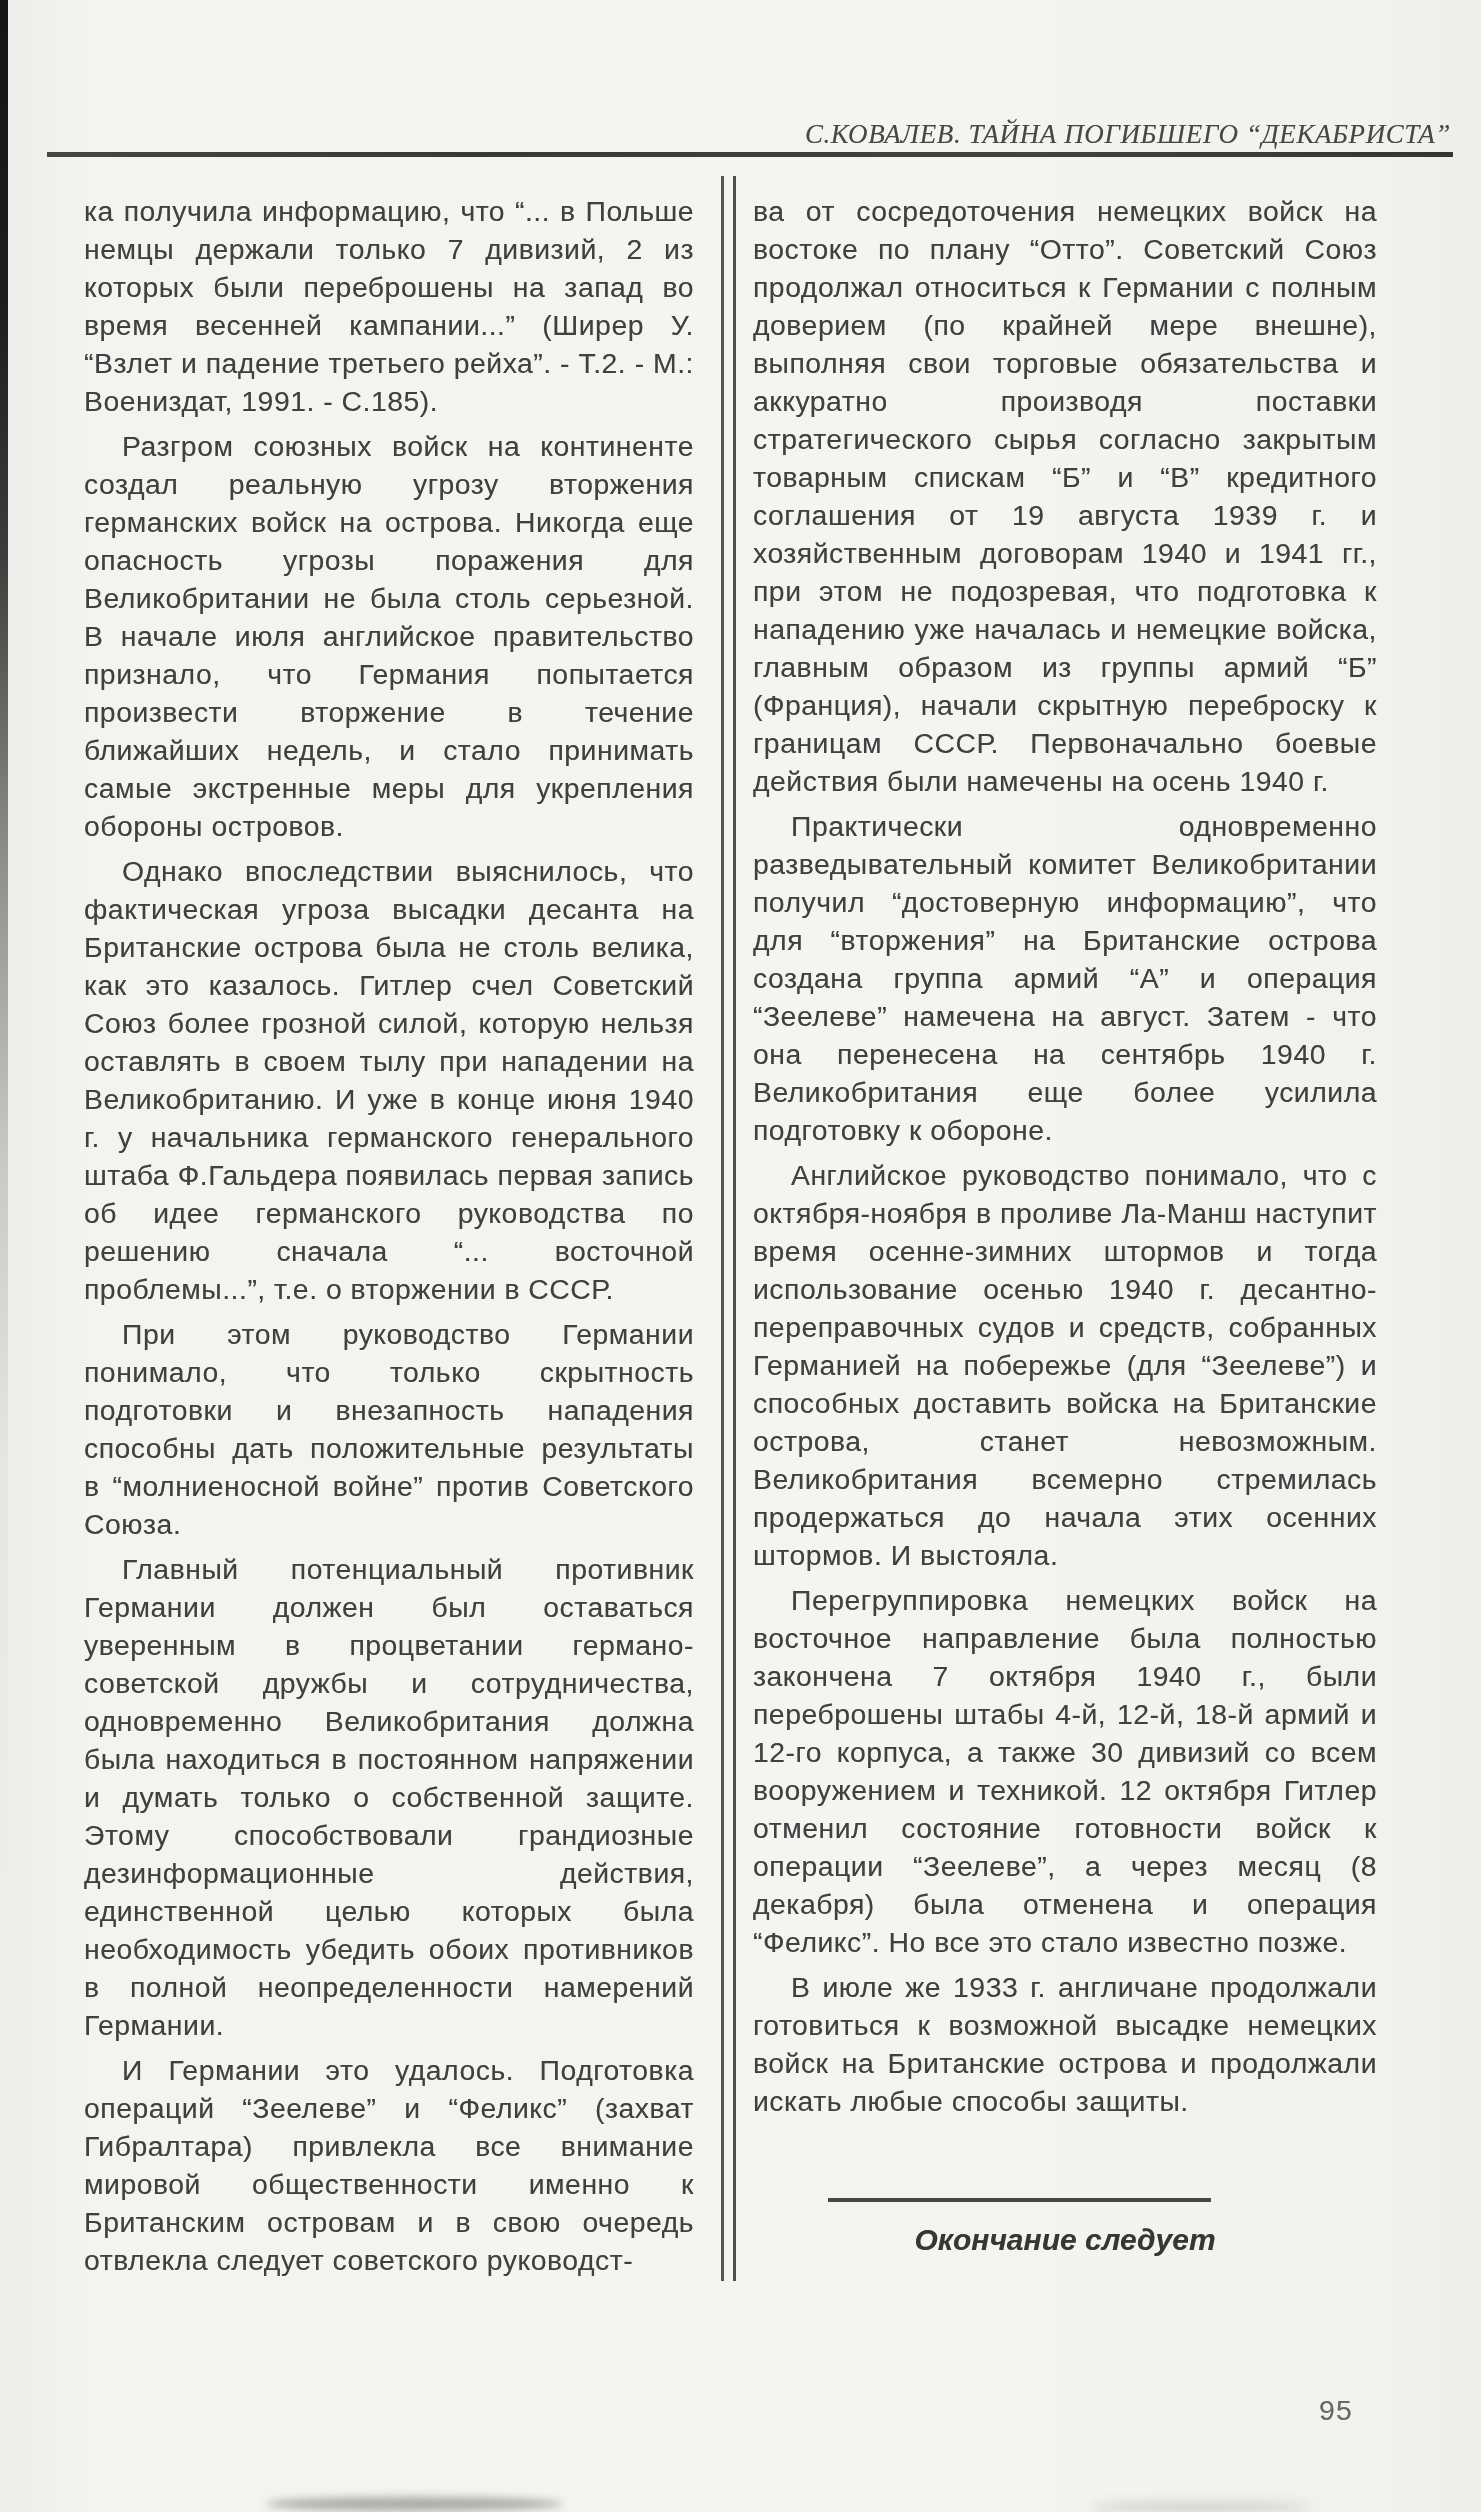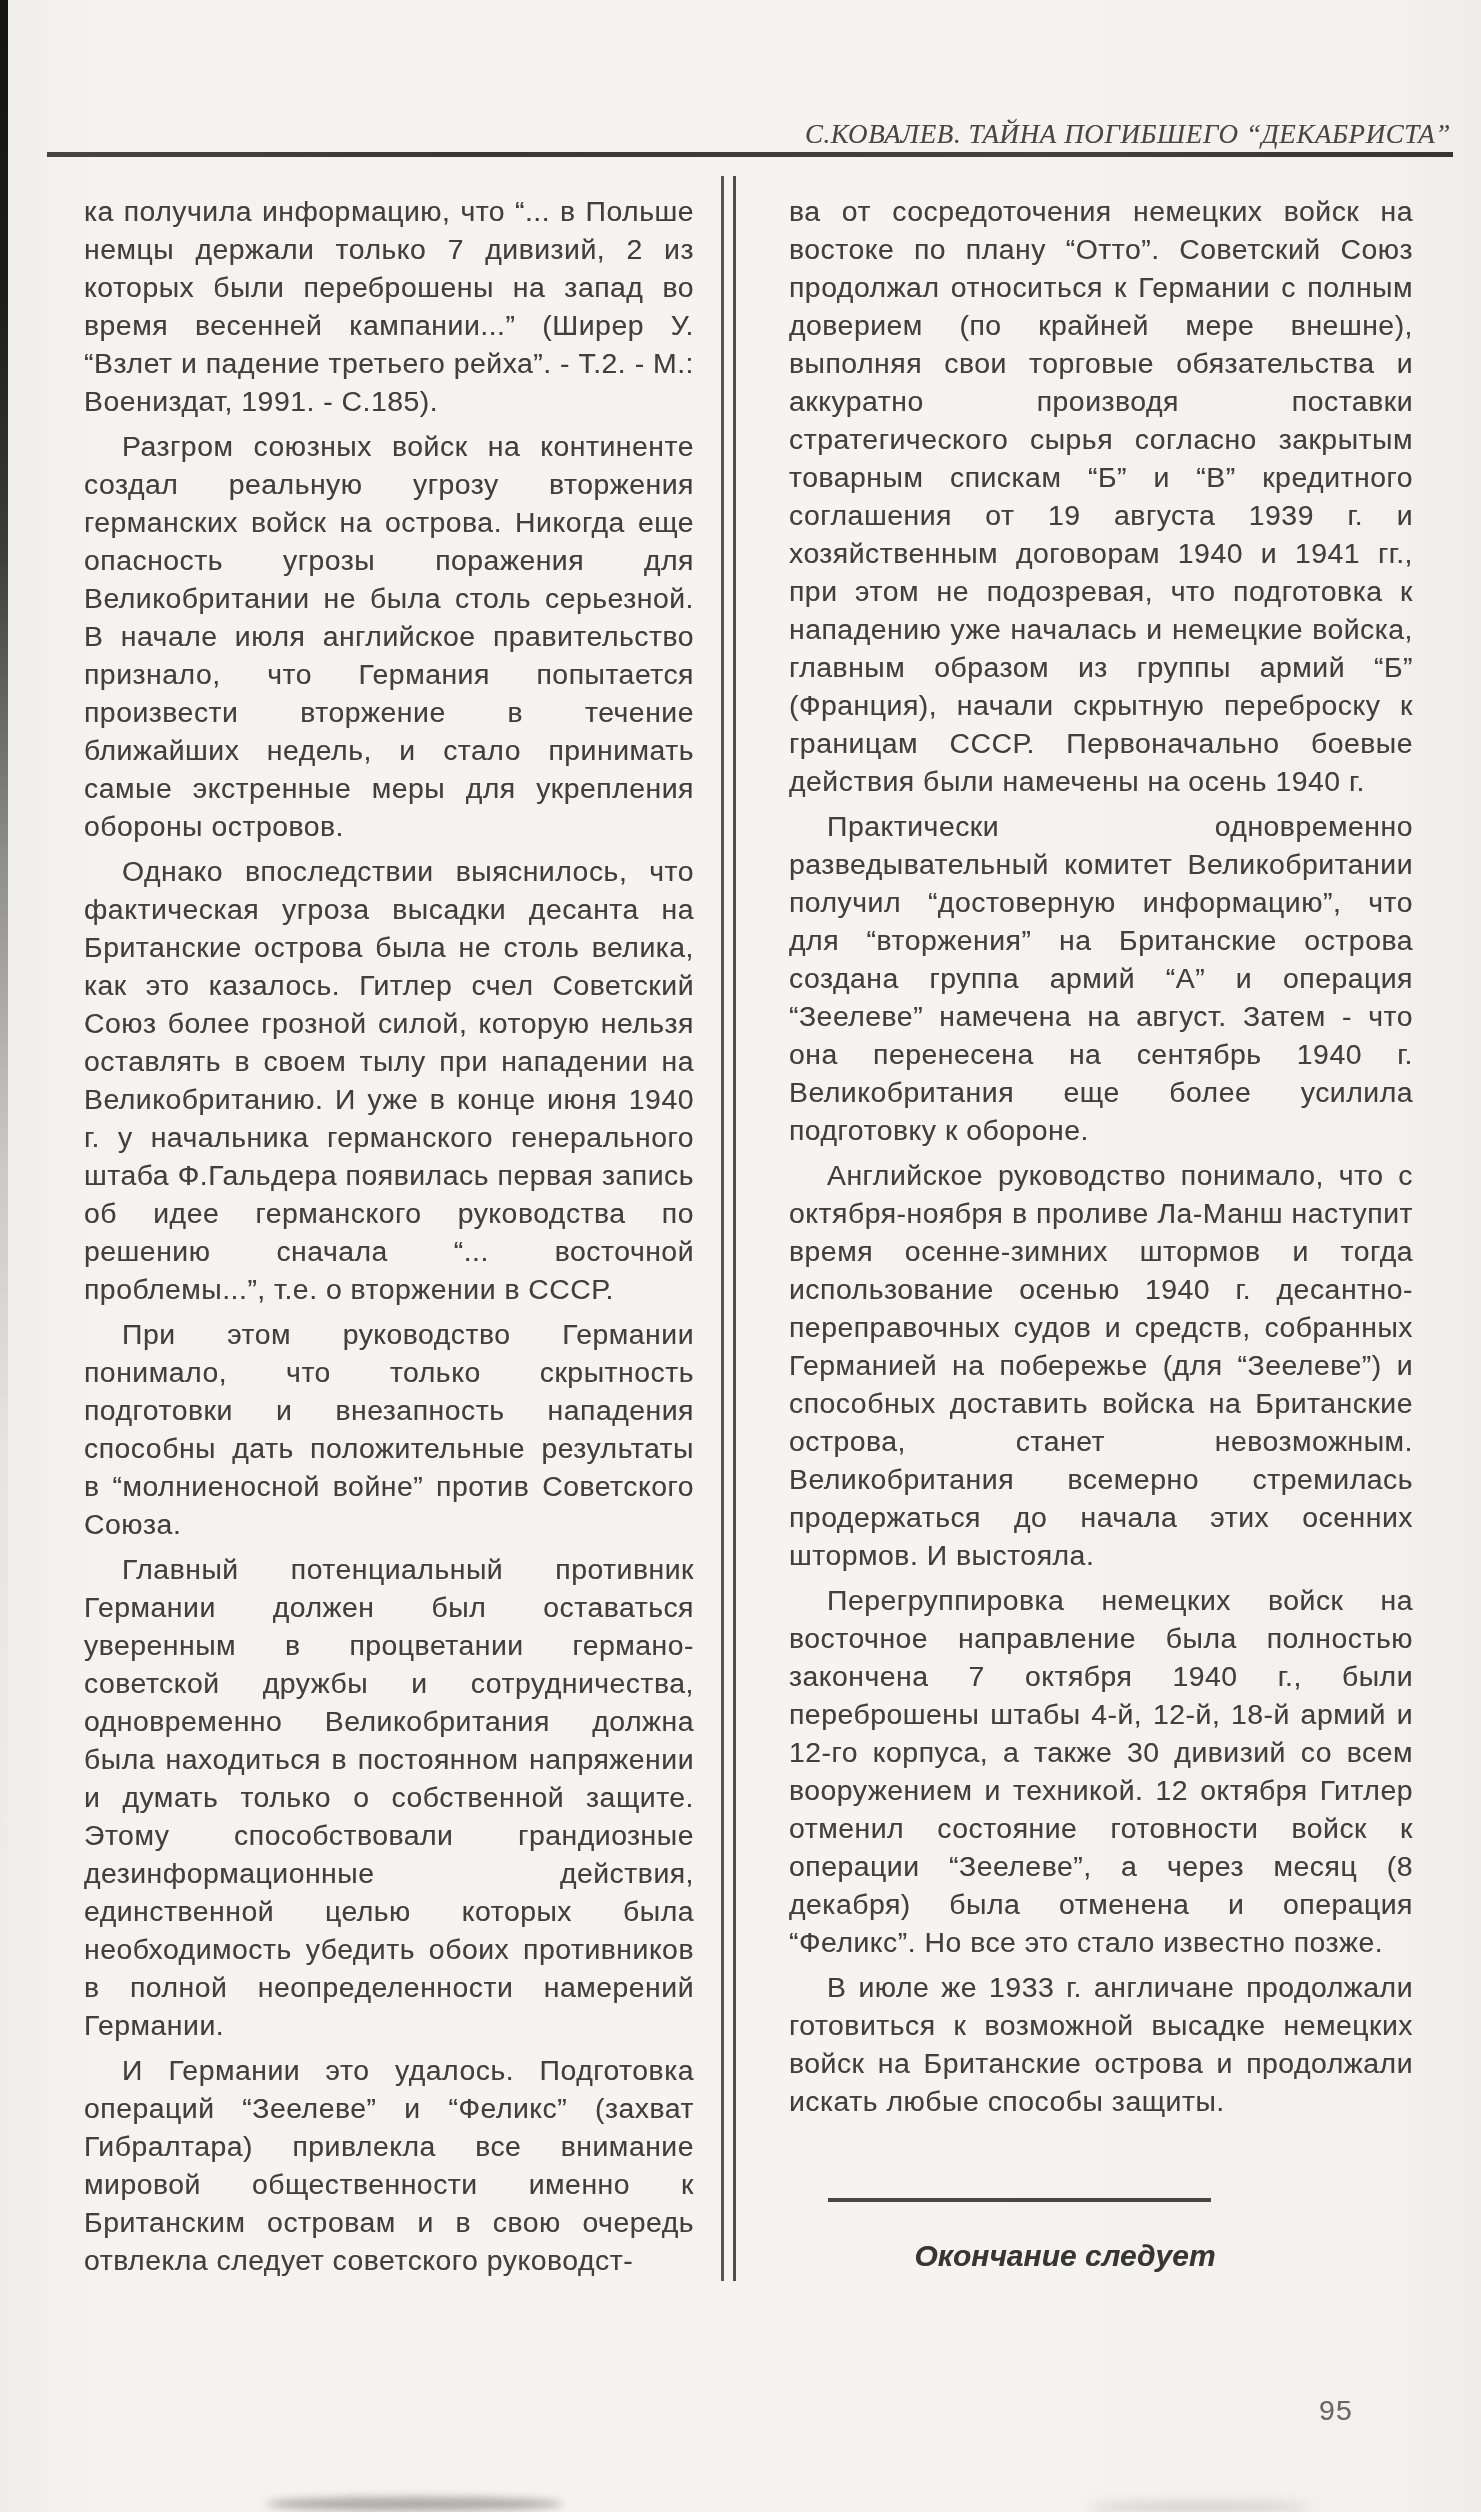--- a/index.html
+++ b/index.html
@@ -60,21 +60,21 @@
     right: 28.4px;
     top: 152px;
     height: 5px;
     background: linear-gradient(90deg, #454545 0%, #383838 30%, #424242 70%, #343434 100%);
   }
   .column {
     position: absolute;
     top: 185px;
   }
   .column-left  { left: 77px;  width: 624px; }
-  .column-right { left: 782px; width: 638px; }
+  .column-right { left: 746px; width: 638px; }
   .para {
     margin: 7px;
     font-size: 28.4px;
     line-height: 38px;
     letter-spacing: 0.5px;
     text-align: justify;
     text-indent: 38px;
     color: #404040;
     text-shadow: 0 0 0.6px rgba(64,64,64,0.4);
   }
@@ -100,21 +100,20 @@
     position: absolute;
     left: 746px;
     width: 638px;
     top: 2223px;
     text-align: center;
     font-size: 30px;
     font-weight: bold;
     font-style: italic;
     color: #363636;
     text-shadow: 0 0 0.6px rgba(54,54,54,0.4);
-    margin-top: 16px;
   }
   .page-number {
     position: absolute;
     left: 1319px;
     top: 2394px;
     font-size: 28.4px;
     letter-spacing: 1.2px;
     color: #686868;
     text-shadow: 0 0 0.6px rgba(104,104,104,0.45);
   }

